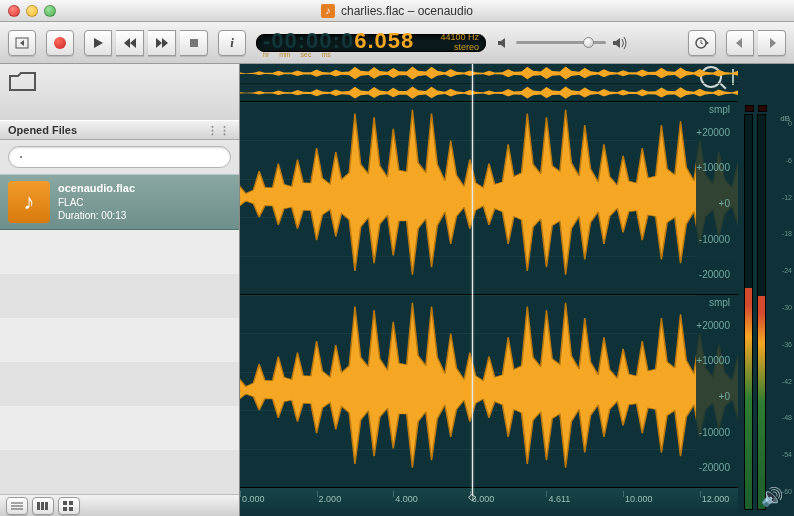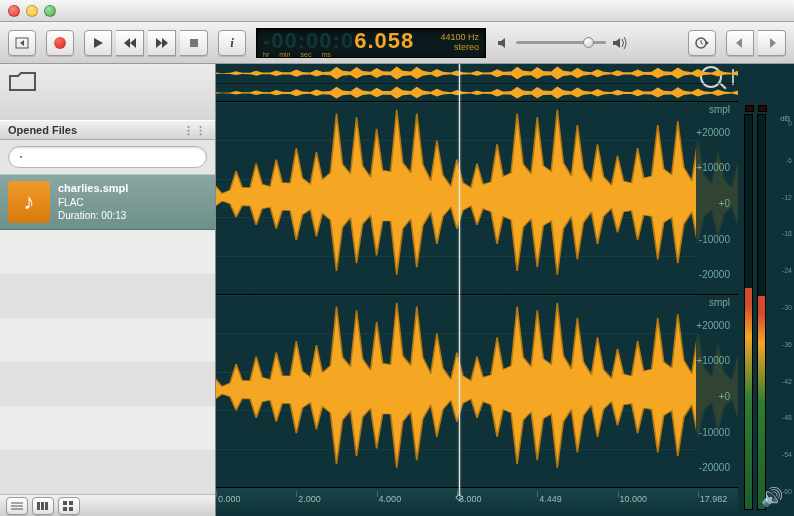--- a/index.html
+++ b/index.html
@@ -18,36 +18,36 @@
 
 
 .toolbar{height:42px;background:linear-gradient(#f2f2f2,#cfcfcf);border-bottom:1px solid #9a9a9a;display:flex;align-items:center;padding:0 8px;gap:10px;}
 .btn{height:26px;min-width:28px;background:linear-gradient(#ffffff,#e2e2e2);border:1px solid #999;border-radius:4px;display:flex;align-items:center;justify-content:center;color:#333;font-size:13px;box-shadow:inset 0 1px 0 #fff,0 1px 1px rgba(0,0,0,.15);}
 .btn svg{pointer-events:none;}
 .grp{display:flex;gap:4px;}
 .grp .btn{border-radius:0;border-left-width:0;}
 .grp .btn:first-child{border-radius:4px 0 0 4px;border-left-width:1px;}
 .grp .btn:last-child{border-radius:0 4px 4px 0;}
 .rec-dot{width:12px;height:12px;border-radius:50%;background:radial-gradient(circle at 35% 30%,#ff6b5b,#c62828);}
-.lcd{flex:0 0 230px;height:30px;background:#0b1a1c;border-radius:0;border:1px solid #000;display:flex;align-items:center;padding:2px 6px;gap:8px;box-shadow:inset 0 2px 6px rgba(0,0,0,.8);}
+.lcd{flex:0 0 230px;height:18px;background:#0b1a1c;border-radius:8px;border:1px solid #000;display:flex;align-items:center;padding:2px 6px;gap:8px;box-shadow:inset 0 2px 6px rgba(0,0,0,.8);}
 .lcd-time{display:flex;align-items:baseline;gap:0px;font-family:"DS-Digital","Courier New",monospace;}
 .lcd-dim{color:#133638;font-size:22px;letter-spacing:1px;font-weight:bold;}
 .lcd-bright{color:#f5a623;font-size:22px;letter-spacing:1px;font-weight:bold;}
 .lcd-labels{display:flex;gap:10px;font-size:7px;color:#b78a2c;margin-top:-3px;}
 .lcd-right{margin-left:auto;display:flex;flex-direction:column;align-items:flex-end;font-size:9px;color:#d39b1f;line-height:1.1;}
 .vol{display:flex;align-items:center;gap:6px;color:#444;}
 .vol-track{width:90px;height:3px;background:#9a9a9a;border-radius:2px;position:relative;}
 .vol-thumb{position:absolute;right:12px;top:-4px;width:11px;height:11px;border-radius:50%;background:radial-gradient(circle at 35% 30%,#fff,#c9c9c9);border:1px solid #888;}
 .spacer{flex:1;}
 
 
 .body{display:flex;height:452px;}
 
 
-.sidebar{width:216px;background:linear-gradient(#e6e6e6,#e0e0e0);display:flex;flex-direction:column;border-right:1px solid #888;}
+.sidebar{width:240px;background:linear-gradient(#e6e6e6,#e0e0e0);display:flex;flex-direction:column;border-right:1px solid #888;}
 .sb-top{height:56px;background:linear-gradient(#ececec,#d6d6d6);padding:6px 8px 2px 8px;}
 .folder-ic{width:28px;height:22px;position:relative;}
 .folder-ic svg{display:block;}
 .sb-head{height:20px;background:linear-gradient(#f2f2f2,#d3d3d3);border-top:1px solid #fff;border-bottom:1px solid #aaa;font-size:11px;font-weight:bold;color:#333;display:flex;align-items:center;padding:0 8px;}
 .sb-head .grip{margin-left:auto;color:#888;letter-spacing:1px;}
 .search-wrap{padding:6px 8px;}
 .search{width:100%;height:22px;border-radius:11px;border:1px solid #b5b5b5;background:#fff;padding:0 8px 0 24px;font-size:11px;background-image:radial-gradient(circle at 12px 10px,#888 0,#888 1px,transparent 1px);box-shadow:inset 0 1px 2px rgba(0,0,0,.15);position:relative;}
 .search-wrap{position:relative;}
 .search-ic{position:absolute;left:15px;top:10px;color:#777;font-size:11px;pointer-events:none;}
 .file-item{display:flex;gap:8px;padding:6px 8px;background:linear-gradient(#8aa7a2,#6e8f8a);color:#fff;border-top:1px solid #b5c8c4;border-bottom:1px solid #55746f;}
@@ -98,20 +98,24 @@
 </style>
 </head>
 <body>
 
 <div class="titlebar">
   <div class="tl-btns">
     <div class="tl-btn tl-close"></div>
     <div class="tl-btn tl-min"></div>
     <div class="tl-btn tl-max"></div>
   </div>
+  <div class="title-center">
+    <span class="doc-ic"></span>
+    <span>charlies.flac – ocenaudio</span>
+  </div>
 </div>
 
 <div class="toolbar">
   <div class="btn">
     <svg width="14" height="14" viewBox="0 0 14 14">
         <rect x="1" y="2" width="12" height="10" fill="none" stroke="#555"></rect>
         <polygon points="9,4 5,7 9,10" fill="#555"></polygon>
       </svg>
   </div>
   <div class="btn">
@@ -217,21 +221,21 @@
       <span>Opened Files</span>
       <span class="grip">⋮⋮</span>
     </div>
     <div class="search-wrap">
       <span class="search-ic">🔍</span>
       <input class="search" placeholder="" style="">
     </div>
     <div class="file-item">
       <div class="file-thumb">♪</div>
       <div class="file-meta">
-        <b>charlies.smpl</b><br>
+        <b>ocenaudio.flac</b><br>
         <span>FLAC</span><br>
         <span>Duration: 00:13</span>
       </div>
     </div>
     <div class="sb-list"></div>
     <div class="sb-foot">
       <div class="btn">
           <svg width="12" height="10">
             <line x1="0" y1="2" x2="12" y2="2" stroke="#555"></line>
             <line x1="0" y1="5" x2="12" y2="5" stroke="#555"></line>
@@ -304,25 +308,25 @@
     <div class="time-ruler" id="ruler">
         <div class="time-tick" style="left: 0%;"></div>
         <div class="time-lbl" style="left: calc(0% + 2px);">0.000</div>
         <div class="time-tick" style="left: 15.3846%;"></div>
         <div class="time-lbl" style="left: calc(15.3846% + 2px);">2.000</div>
         <div class="time-tick" style="left: 30.7692%;"></div>
         <div class="time-lbl" style="left: calc(30.7692% + 2px);">4.000</div>
         <div class="time-tick" style="left: 46.1538%;"></div>
         <div class="time-lbl" style="left: calc(46.1538% + 2px);">6.000</div>
         <div class="time-tick" style="left: 61.5385%;"></div>
-        <div class="time-lbl" style="left: calc(61.5385% + 2px);">4.449</div>
+        <div class="time-lbl" style="left: calc(61.5385% + 2px);">4.611</div>
         <div class="time-tick" style="left: 76.9231%;"></div>
         <div class="time-lbl" style="left: calc(76.9231% + 2px);">10.000</div>
         <div class="time-tick" style="left: 92.3077%;"></div>
-        <div class="time-lbl" style="left: calc(92.3077% + 2px);">17.982</div>
+        <div class="time-lbl" style="left: calc(92.3077% + 2px);">12.000</div>
       </div>
 
     <div class="cursor-line" id="cursor" style="left: 46.6%;"></div>
     <div class="cursor-handle" id="cursorh" style="left: 46.6%;">◇</div>
   </div>
 
   <div class="meters">
     <span class="hdr">dB</span>
     <div class="meter-pair">
       <div class="meter">

